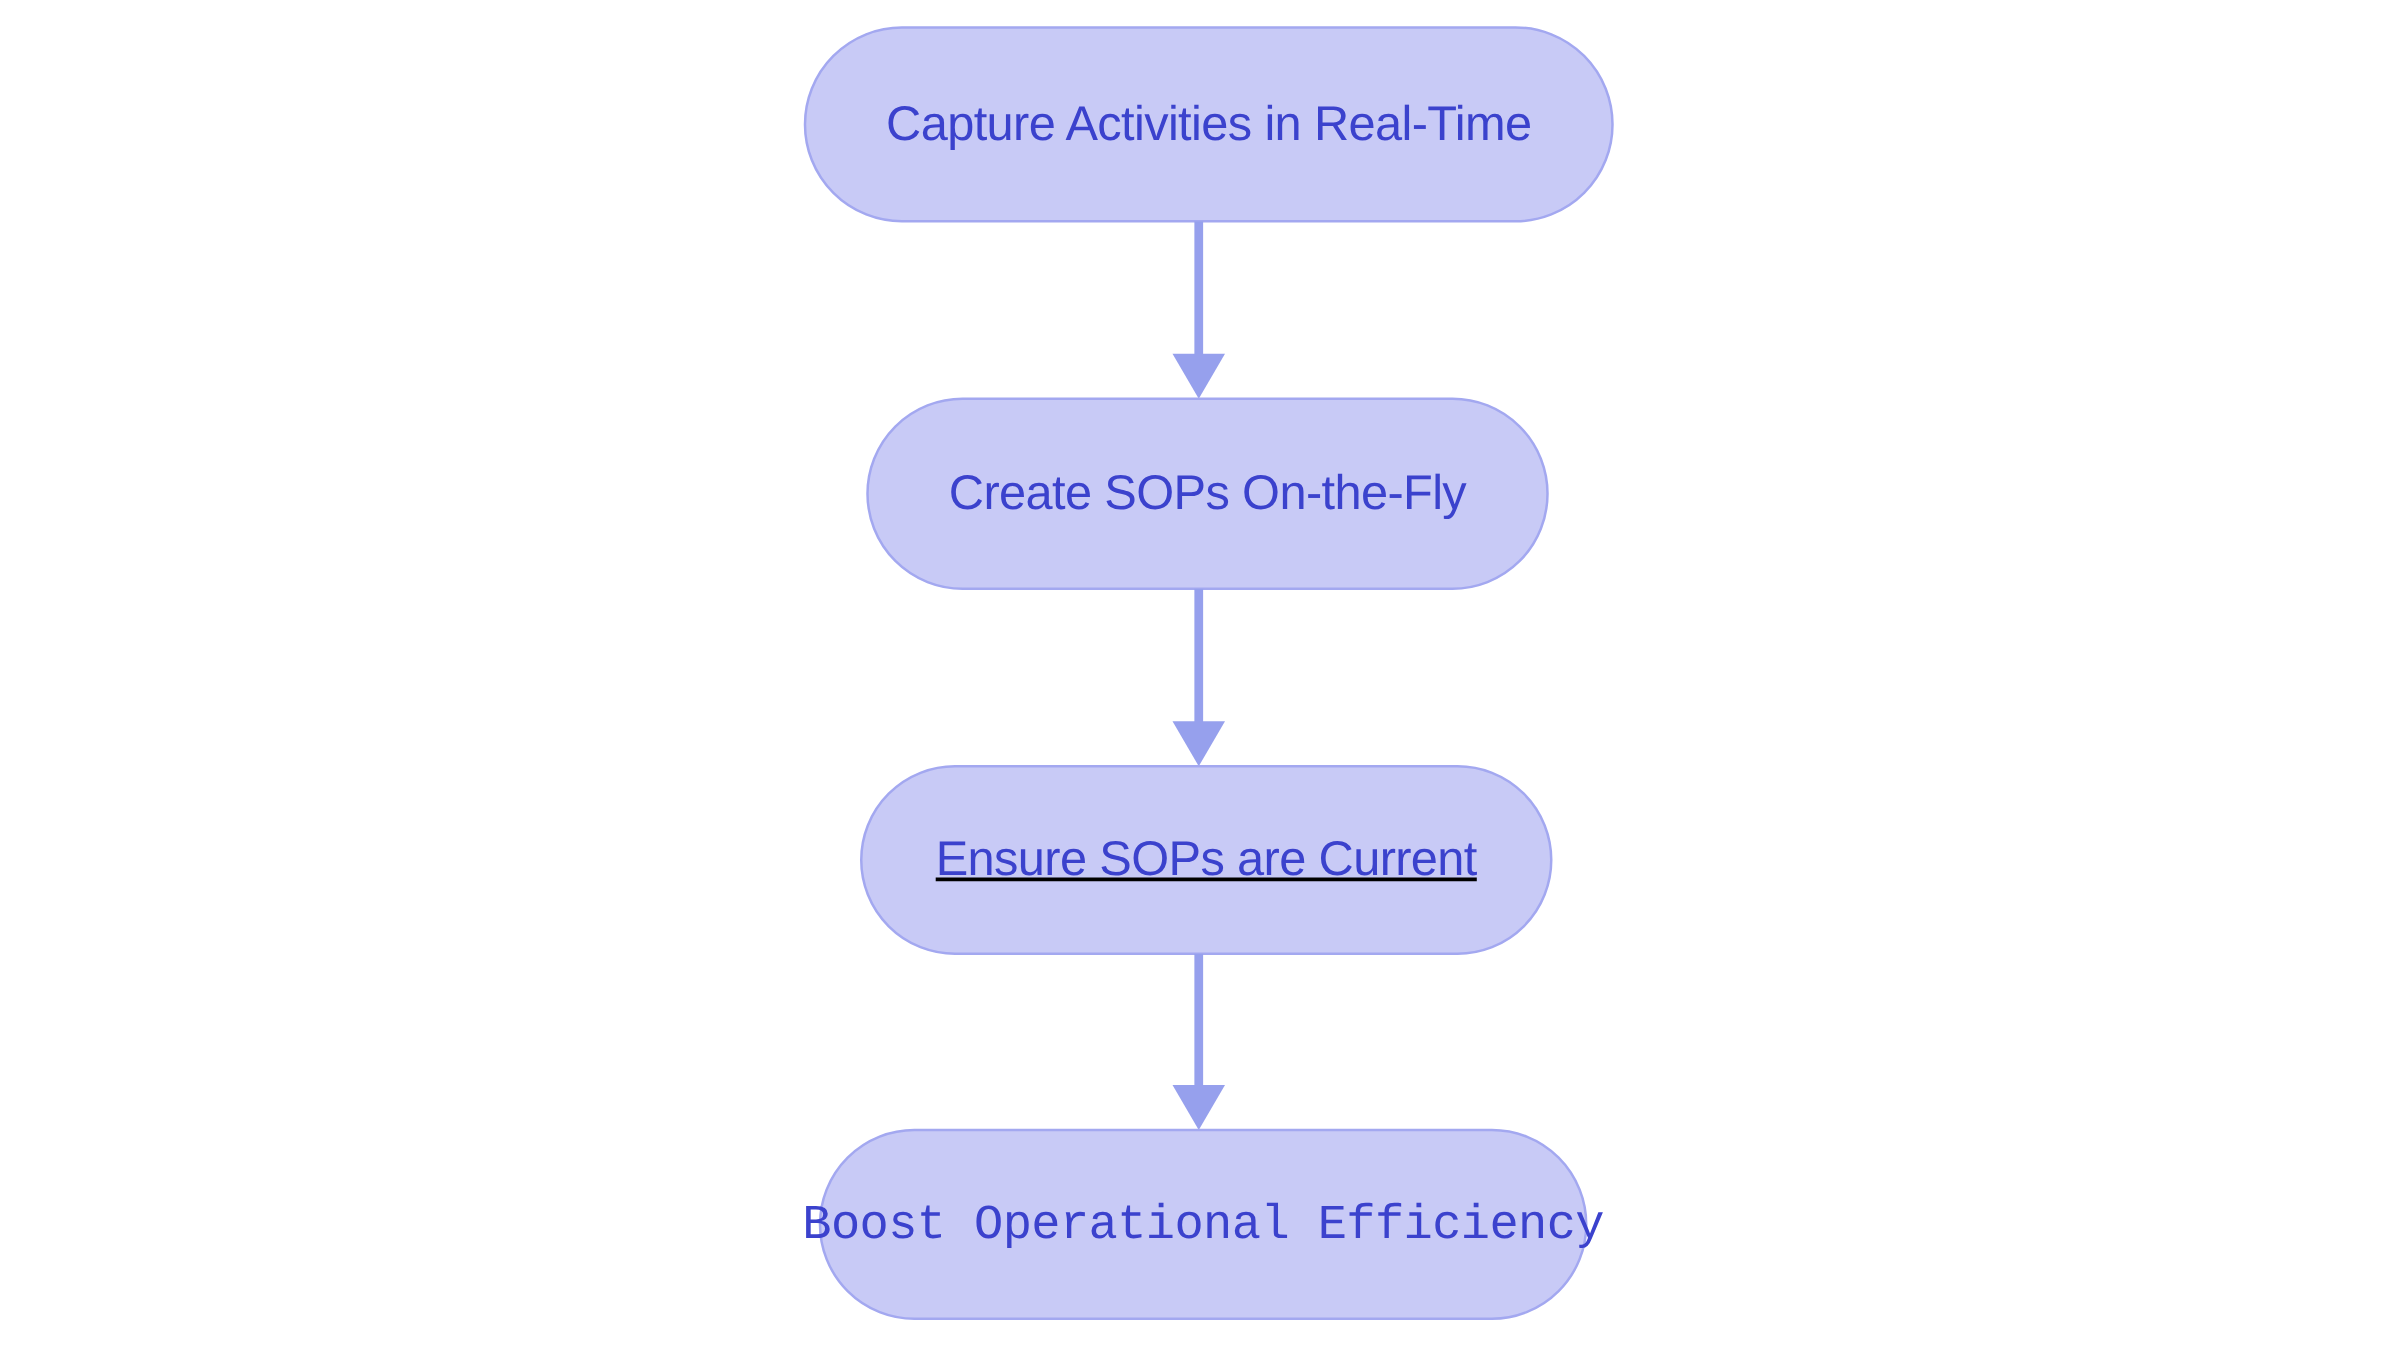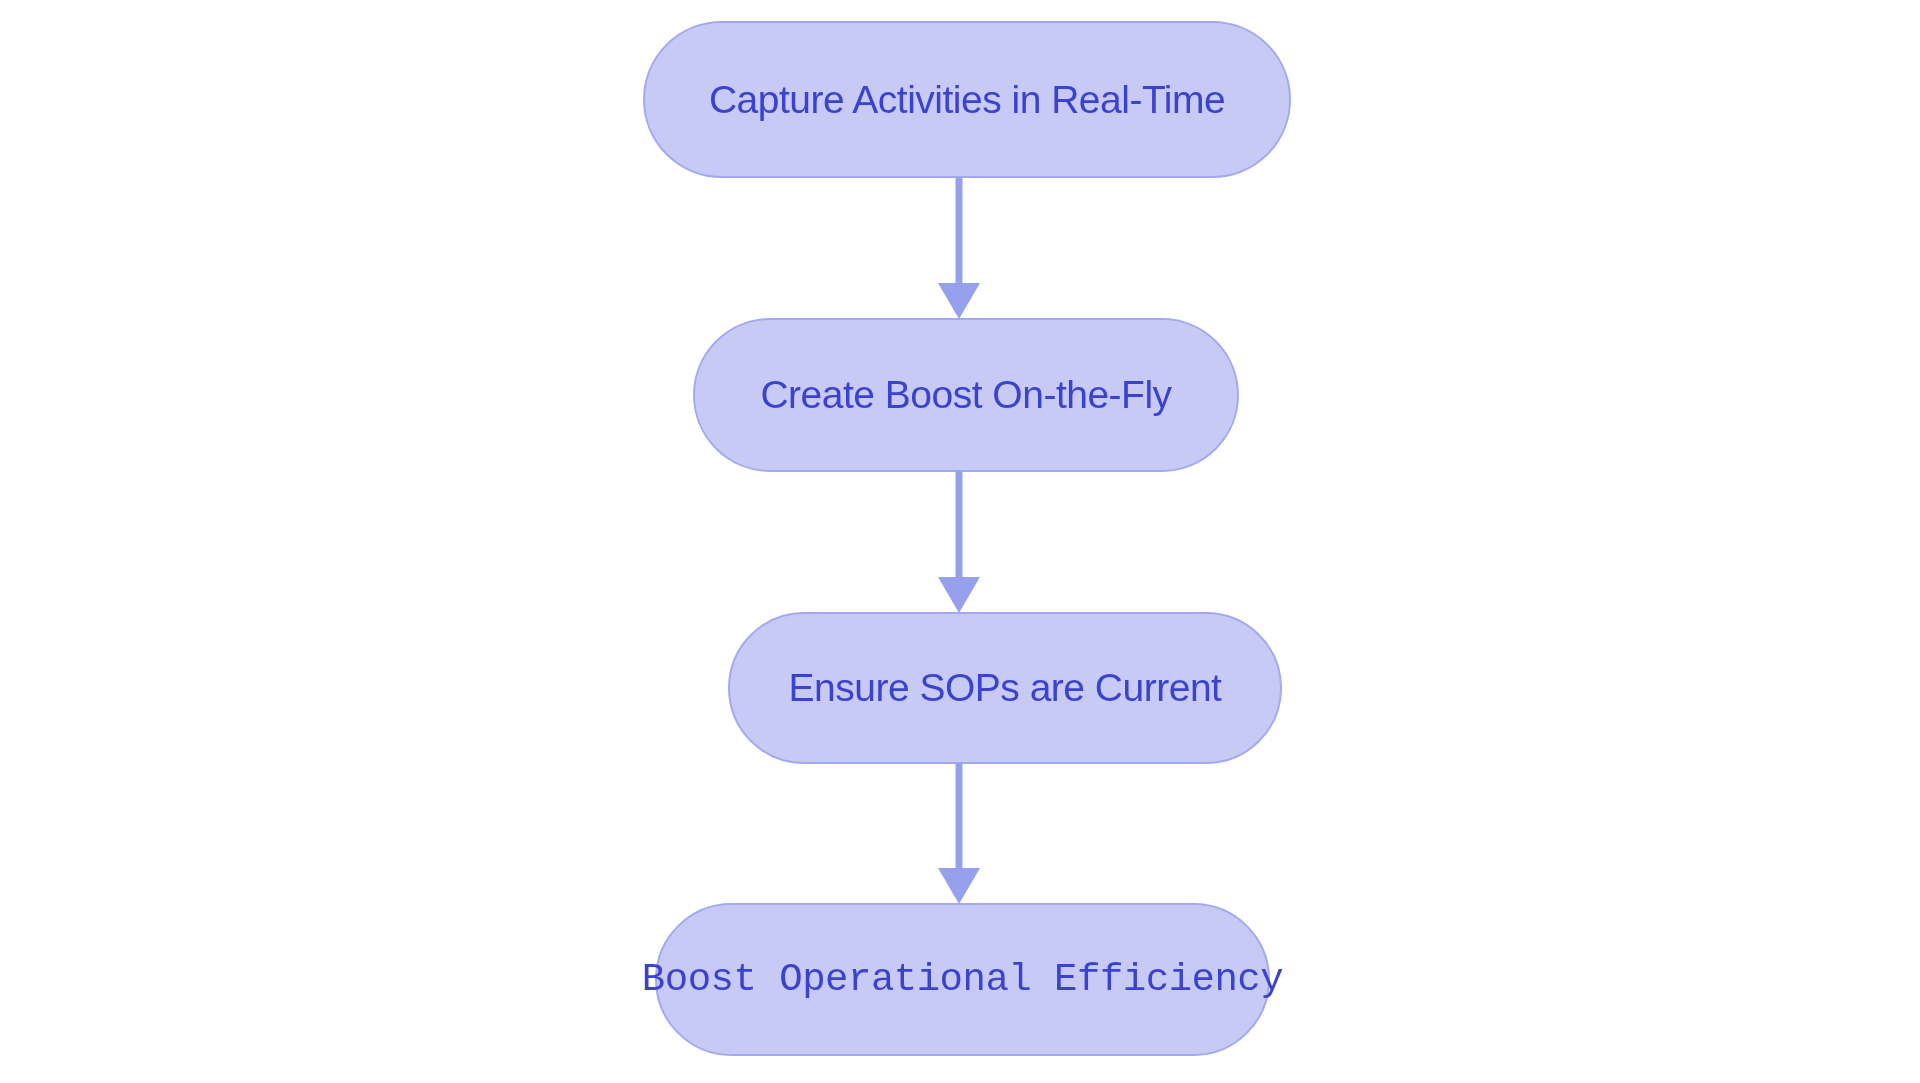--- a/index.html
+++ b/index.html
@@ -58,31 +58,31 @@
   </div>
 
   <div class="arrow" style="left:937px; top:177px; height:142px;">
     <svg width="44" height="142" viewBox="0 0 44 142">
       <line x1="22" y1="0" x2="22" y2="112"></line>
       <polygon points="1,106 43,106 22,142"></polygon>
     </svg>
   </div>
 
   <div class="node" style="left:693px; top:318px; width:546px; height:154px;">
-    <span class="node-label">Create Boost On-the-Fly</span>
+    <span class="node-label">Create SOPs On-the-Fly</span>
   </div>
 
   <div class="arrow" style="left:937px; top:471px; height:142px;">
     <svg width="44" height="142" viewBox="0 0 44 142">
       <line x1="22" y1="0" x2="22" y2="112"></line>
       <polygon points="1,106 43,106 22,142"></polygon>
     </svg>
   </div>
 
-  <div class="node" style="left:728px; top:612px; width:554px; height:152px;">
+  <div class="node" style="left:688px; top:612px; width:554px; height:152px;text-decoration:underline;">
     <span class="node-label">Ensure SOPs are Current</span>
   </div>
 
   <div class="arrow" style="left:937px; top:763px; height:141px;">
     <svg width="44" height="141" viewBox="0 0 44 141">
       <line x1="22" y1="0" x2="22" y2="111"></line>
       <polygon points="1,105 43,105 22,141"></polygon>
     </svg>
   </div>
 

